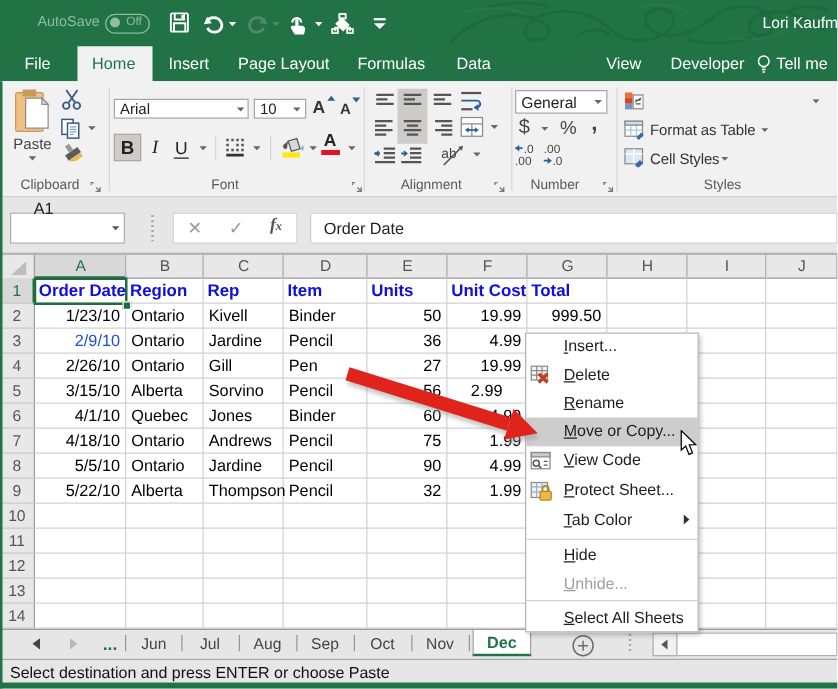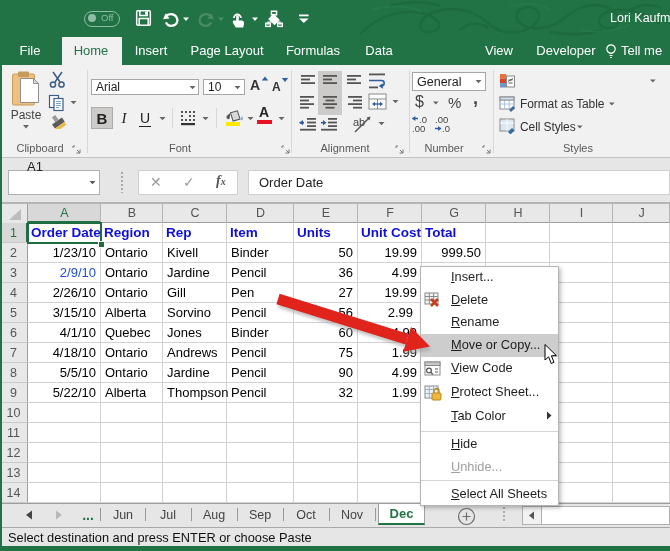--- a/index.html
+++ b/index.html
@@ -15,20 +15,21 @@
 <path d="M30,34 C50,14 75,8 95,14 C115,20 112,32 98,32 C84,32 88,14 112,10 C136,6 150,16 162,26"></path>
 <path d="M162,26 C175,36 195,34 205,24 C215,14 205,4 193,8 C181,12 186,26 202,28 C218,30 230,22 240,14"></path>
 <path d="M240,14 C252,4 270,2 282,10 C294,18 288,30 276,28 C264,26 268,12 284,10 C300,8 316,14 330,24"></path>
 <path d="M60,6 C80,0 100,2 110,6 M220,32 C240,36 260,34 272,30"></path>
 <path d="M130,30 C140,22 150,22 158,28 M300,10 C310,4 322,4 332,8"></path>
 </g>
 <g fill="none" stroke="#27815082" stroke-width="1.6">
 <path d="M40,10 C60,4 80,6 92,12 M250,30 C270,34 290,30 300,24 M180,6 C196,2 210,4 220,10"></path>
 </g>
 </svg>
+<div class="abs" style="left:30px;top:5px;width:120px;height:26px;color:#8fbca4;font-size:11.5px;display:flex;align-items:center;">AutoSave</div>
 <div class="abs" style="left:84px;top:11px;width:34px;height:14px;border:1px solid #8fbca4;border-radius:8px;"></div>
 <div class="abs" style="left:88px;top:14px;width:8px;height:8px;background:#8fbca4;border-radius:50%;"></div>
 <div class="abs" style="left:101px;top:12px;color:#8fbca4;font-size:9.5px;">Off</div>
 <svg class="abs" style="left:133px;top:9px;" width="180" height="20" viewBox="0 0 180 20">
 <g stroke="#fff" fill="none" stroke-width="1.5">
 <rect x="3.7" y="1.7" width="13.6" height="14.6" rx="1"></rect>
 <path d="M6.8,2 v4.6 h7.4 v-4.6 M6.2,16 v-6.4 h9 v6.4"></path>
 </g>
 <rect x="12" y="3" width="2.2" height="2.6" fill="#fff"></rect>
 <g stroke="#fff" fill="none" stroke-width="2.2">
@@ -481,21 +482,21 @@
 <div class="abs" style="left:101px;top:283px;width:61px;height:19px;color:#000;font-size:13px;display:flex;align-items:center;justify-content:flex-start;padding-left:4px;box-sizing:border-box;white-space:nowrap;">Ontario</div>
 <div class="abs" style="left:163px;top:283px;width:63px;height:19px;color:#000;font-size:13px;display:flex;align-items:center;justify-content:flex-start;padding-left:4px;box-sizing:border-box;white-space:nowrap;">Gill</div>
 <div class="abs" style="left:227px;top:283px;width:66px;height:19px;color:#000;font-size:13px;display:flex;align-items:center;justify-content:flex-start;padding-left:4px;box-sizing:border-box;white-space:nowrap;">Pen</div>
 <div class="abs" style="left:294px;top:283px;width:63px;height:19px;color:#000;font-size:13px;display:flex;align-items:center;justify-content:flex-end;padding-right:4px;box-sizing:border-box;white-space:nowrap;">27</div>
 <div class="abs" style="left:358px;top:283px;width:63px;height:19px;color:#000;font-size:13px;display:flex;align-items:center;justify-content:flex-end;padding-right:4px;box-sizing:border-box;white-space:nowrap;">19.99</div>
 <div class="abs" style="left:28px;top:303px;width:72px;height:19px;color:#000;font-size:13px;display:flex;align-items:center;justify-content:flex-end;padding-right:4px;box-sizing:border-box;white-space:nowrap;">3/15/10</div>
 <div class="abs" style="left:101px;top:303px;width:61px;height:19px;color:#000;font-size:13px;display:flex;align-items:center;justify-content:flex-start;padding-left:4px;box-sizing:border-box;white-space:nowrap;">Alberta</div>
 <div class="abs" style="left:163px;top:303px;width:63px;height:19px;color:#000;font-size:13px;display:flex;align-items:center;justify-content:flex-start;padding-left:4px;box-sizing:border-box;white-space:nowrap;">Sorvino</div>
 <div class="abs" style="left:227px;top:303px;width:66px;height:19px;color:#000;font-size:13px;display:flex;align-items:center;justify-content:flex-start;padding-left:4px;box-sizing:border-box;white-space:nowrap;">Pencil</div>
 <div class="abs" style="left:294px;top:303px;width:63px;height:19px;color:#000;font-size:13px;display:flex;align-items:center;justify-content:flex-end;padding-right:4px;box-sizing:border-box;white-space:nowrap;">56</div>
-<div class="abs" style="left:358px;top:303px;width:63px;height:19px;color:#000;font-size:13px;display:flex;align-items:center;justify-content:flex-end;padding-right:8px;box-sizing:border-box;white-space:nowrap;">2.99</div>
+<div class="abs" style="left:358px;top:303px;width:63px;height:19px;color:#000;font-size:13px;display:flex;align-items:center;justify-content:flex-end;padding-right:19px;box-sizing:border-box;white-space:nowrap;">2.99</div>
 <div class="abs" style="left:28px;top:323px;width:72px;height:19px;color:#000;font-size:13px;display:flex;align-items:center;justify-content:flex-end;padding-right:4px;box-sizing:border-box;white-space:nowrap;">4/1/10</div>
 <div class="abs" style="left:101px;top:323px;width:61px;height:19px;color:#000;font-size:13px;display:flex;align-items:center;justify-content:flex-start;padding-left:4px;box-sizing:border-box;white-space:nowrap;">Quebec</div>
 <div class="abs" style="left:163px;top:323px;width:63px;height:19px;color:#000;font-size:13px;display:flex;align-items:center;justify-content:flex-start;padding-left:4px;box-sizing:border-box;white-space:nowrap;">Jones</div>
 <div class="abs" style="left:227px;top:323px;width:66px;height:19px;color:#000;font-size:13px;display:flex;align-items:center;justify-content:flex-start;padding-left:4px;box-sizing:border-box;white-space:nowrap;">Binder</div>
 <div class="abs" style="left:294px;top:323px;width:63px;height:19px;color:#000;font-size:13px;display:flex;align-items:center;justify-content:flex-end;padding-right:4px;box-sizing:border-box;white-space:nowrap;">60</div>
 <div class="abs" style="left:358px;top:323px;width:63px;height:19px;color:#000;font-size:13px;display:flex;align-items:center;justify-content:flex-end;padding-right:4px;box-sizing:border-box;white-space:nowrap;">4.99</div>
 <div class="abs" style="left:28px;top:343px;width:72px;height:19px;color:#000;font-size:13px;display:flex;align-items:center;justify-content:flex-end;padding-right:4px;box-sizing:border-box;white-space:nowrap;">4/18/10</div>
 <div class="abs" style="left:101px;top:343px;width:61px;height:19px;color:#000;font-size:13px;display:flex;align-items:center;justify-content:flex-start;padding-left:4px;box-sizing:border-box;white-space:nowrap;">Ontario</div>
 <div class="abs" style="left:163px;top:343px;width:63px;height:19px;color:#000;font-size:13px;display:flex;align-items:center;justify-content:flex-start;padding-left:4px;box-sizing:border-box;white-space:nowrap;">Andrews</div>
 <div class="abs" style="left:227px;top:343px;width:66px;height:19px;color:#000;font-size:13px;display:flex;align-items:center;justify-content:flex-start;padding-left:4px;box-sizing:border-box;white-space:nowrap;">Pencil</div>

